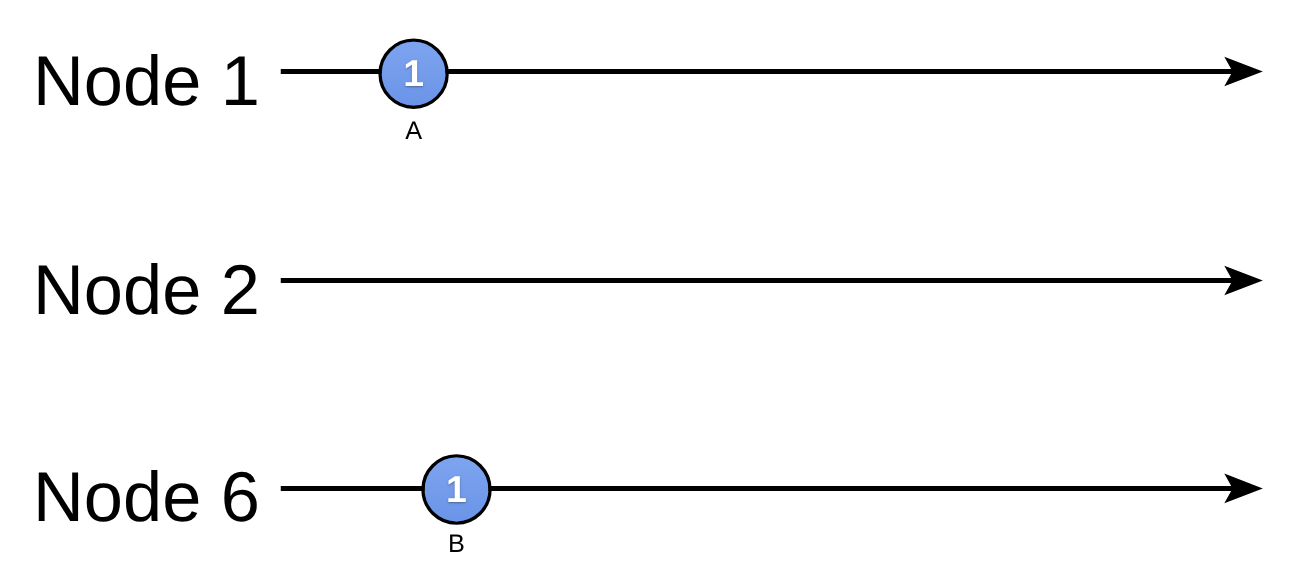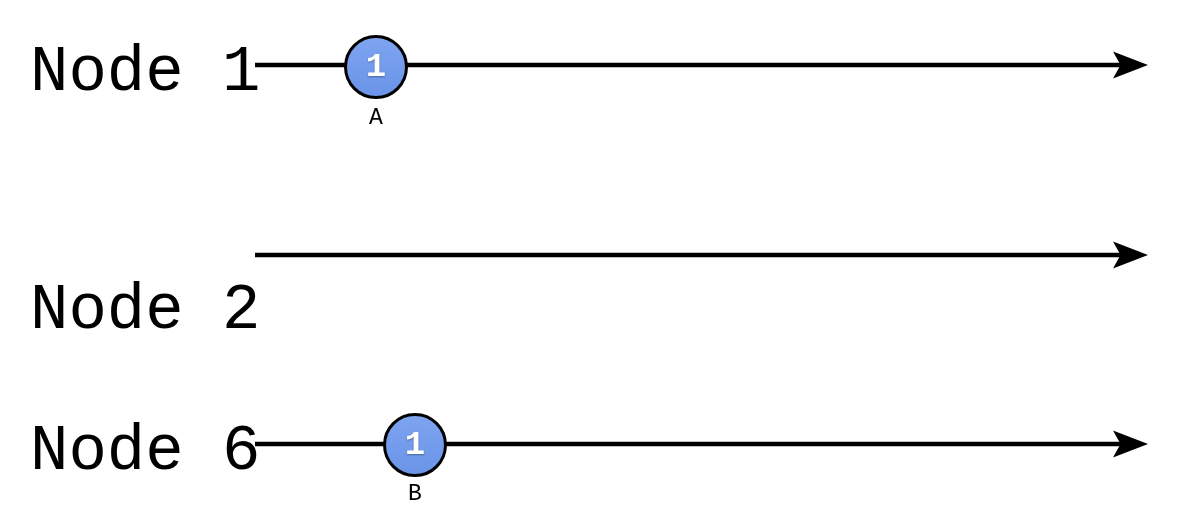--- a/index.html
+++ b/index.html
@@ -5,21 +5,21 @@
   html, body {
     margin: 0;
     padding: 0;
     background: #ffffff;
   }
   .canvas {
     position: relative;
     width: 1194px;
     height: 532px;
     background: var(--background, #ffffff);
-    font-family: Liberation Mono, monospace;
+    font-family: Liberation Sans, sans-serif;
     overflow: hidden;
   }
   .node-label {
     position: absolute;
     left: 30px;
     font-size: 64px;
     line-height: 1;
     color: var(--label-text, #000000);
     white-space: nowrap;
     letter-spacing: 0px;
@@ -73,21 +73,21 @@
   <div class="node-label" style="top:41px;">Node 1</div>
   <svg class="timeline-svg" style="top:45px;" viewBox="0 0 896 40" aria-hidden="true">
     <line class="tl-line" x1="0" y1="20" x2="866" y2="20"></line>
     <path class="tl-head" d="M893 20 L858 6.5 L865.5 20 L858 33.5 Z"></path>
   </svg>
   <div class="event-circle" style="left:344px; top:35px;">
     <span class="event-value">1</span>
   </div>
   <div class="event-label" style="left:376px; top:106px;">A</div>
 
-  <div class="node-label" style="top:231px;margin-top:48px;">Node 2</div>
+  <div class="node-label" style="top:231px;">Node 2</div>
   <svg class="timeline-svg" style="top:235px;" viewBox="0 0 896 40" aria-hidden="true">
     <line class="tl-line" x1="0" y1="20" x2="866" y2="20"></line>
     <path class="tl-head" d="M893 20 L858 6.5 L865.5 20 L858 33.5 Z"></path>
   </svg>
 
   <div class="node-label" style="top:420px;">Node 6</div>
   <svg class="timeline-svg" style="top:424px;" viewBox="0 0 896 40" aria-hidden="true">
     <line class="tl-line" x1="0" y1="20" x2="866" y2="20"></line>
     <path class="tl-head" d="M893 20 L858 6.5 L865.5 20 L858 33.5 Z"></path>
   </svg>

